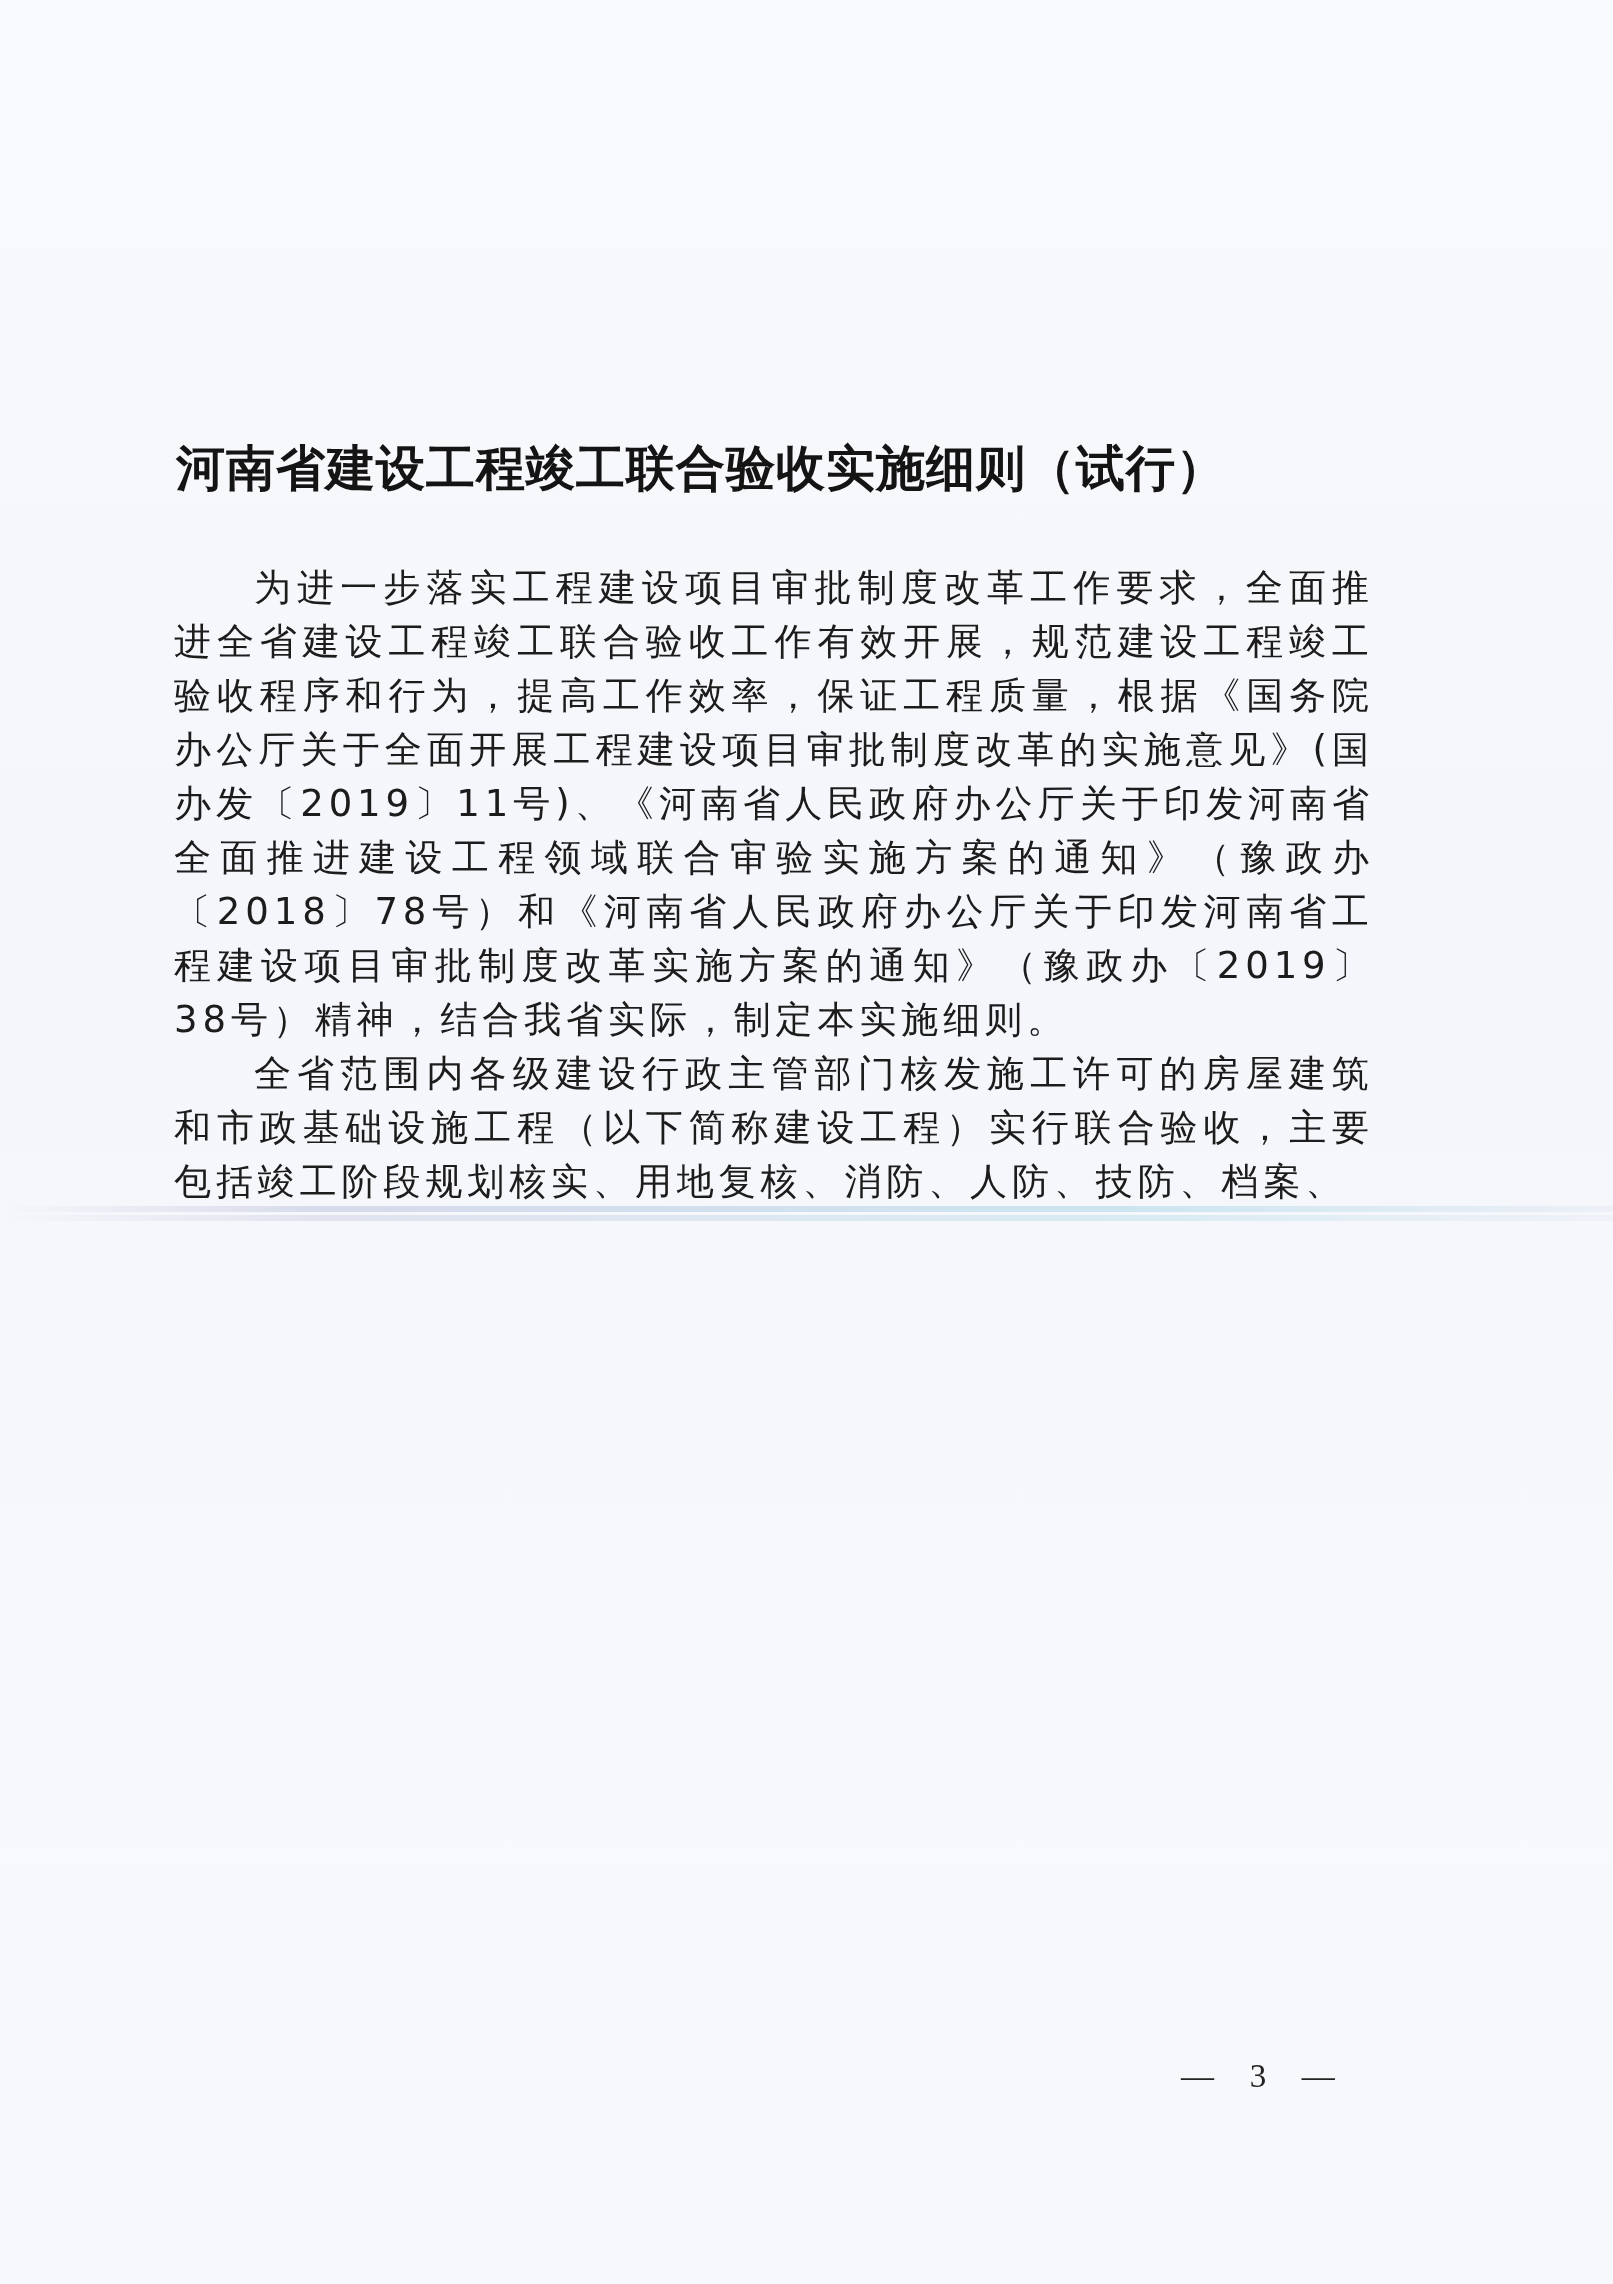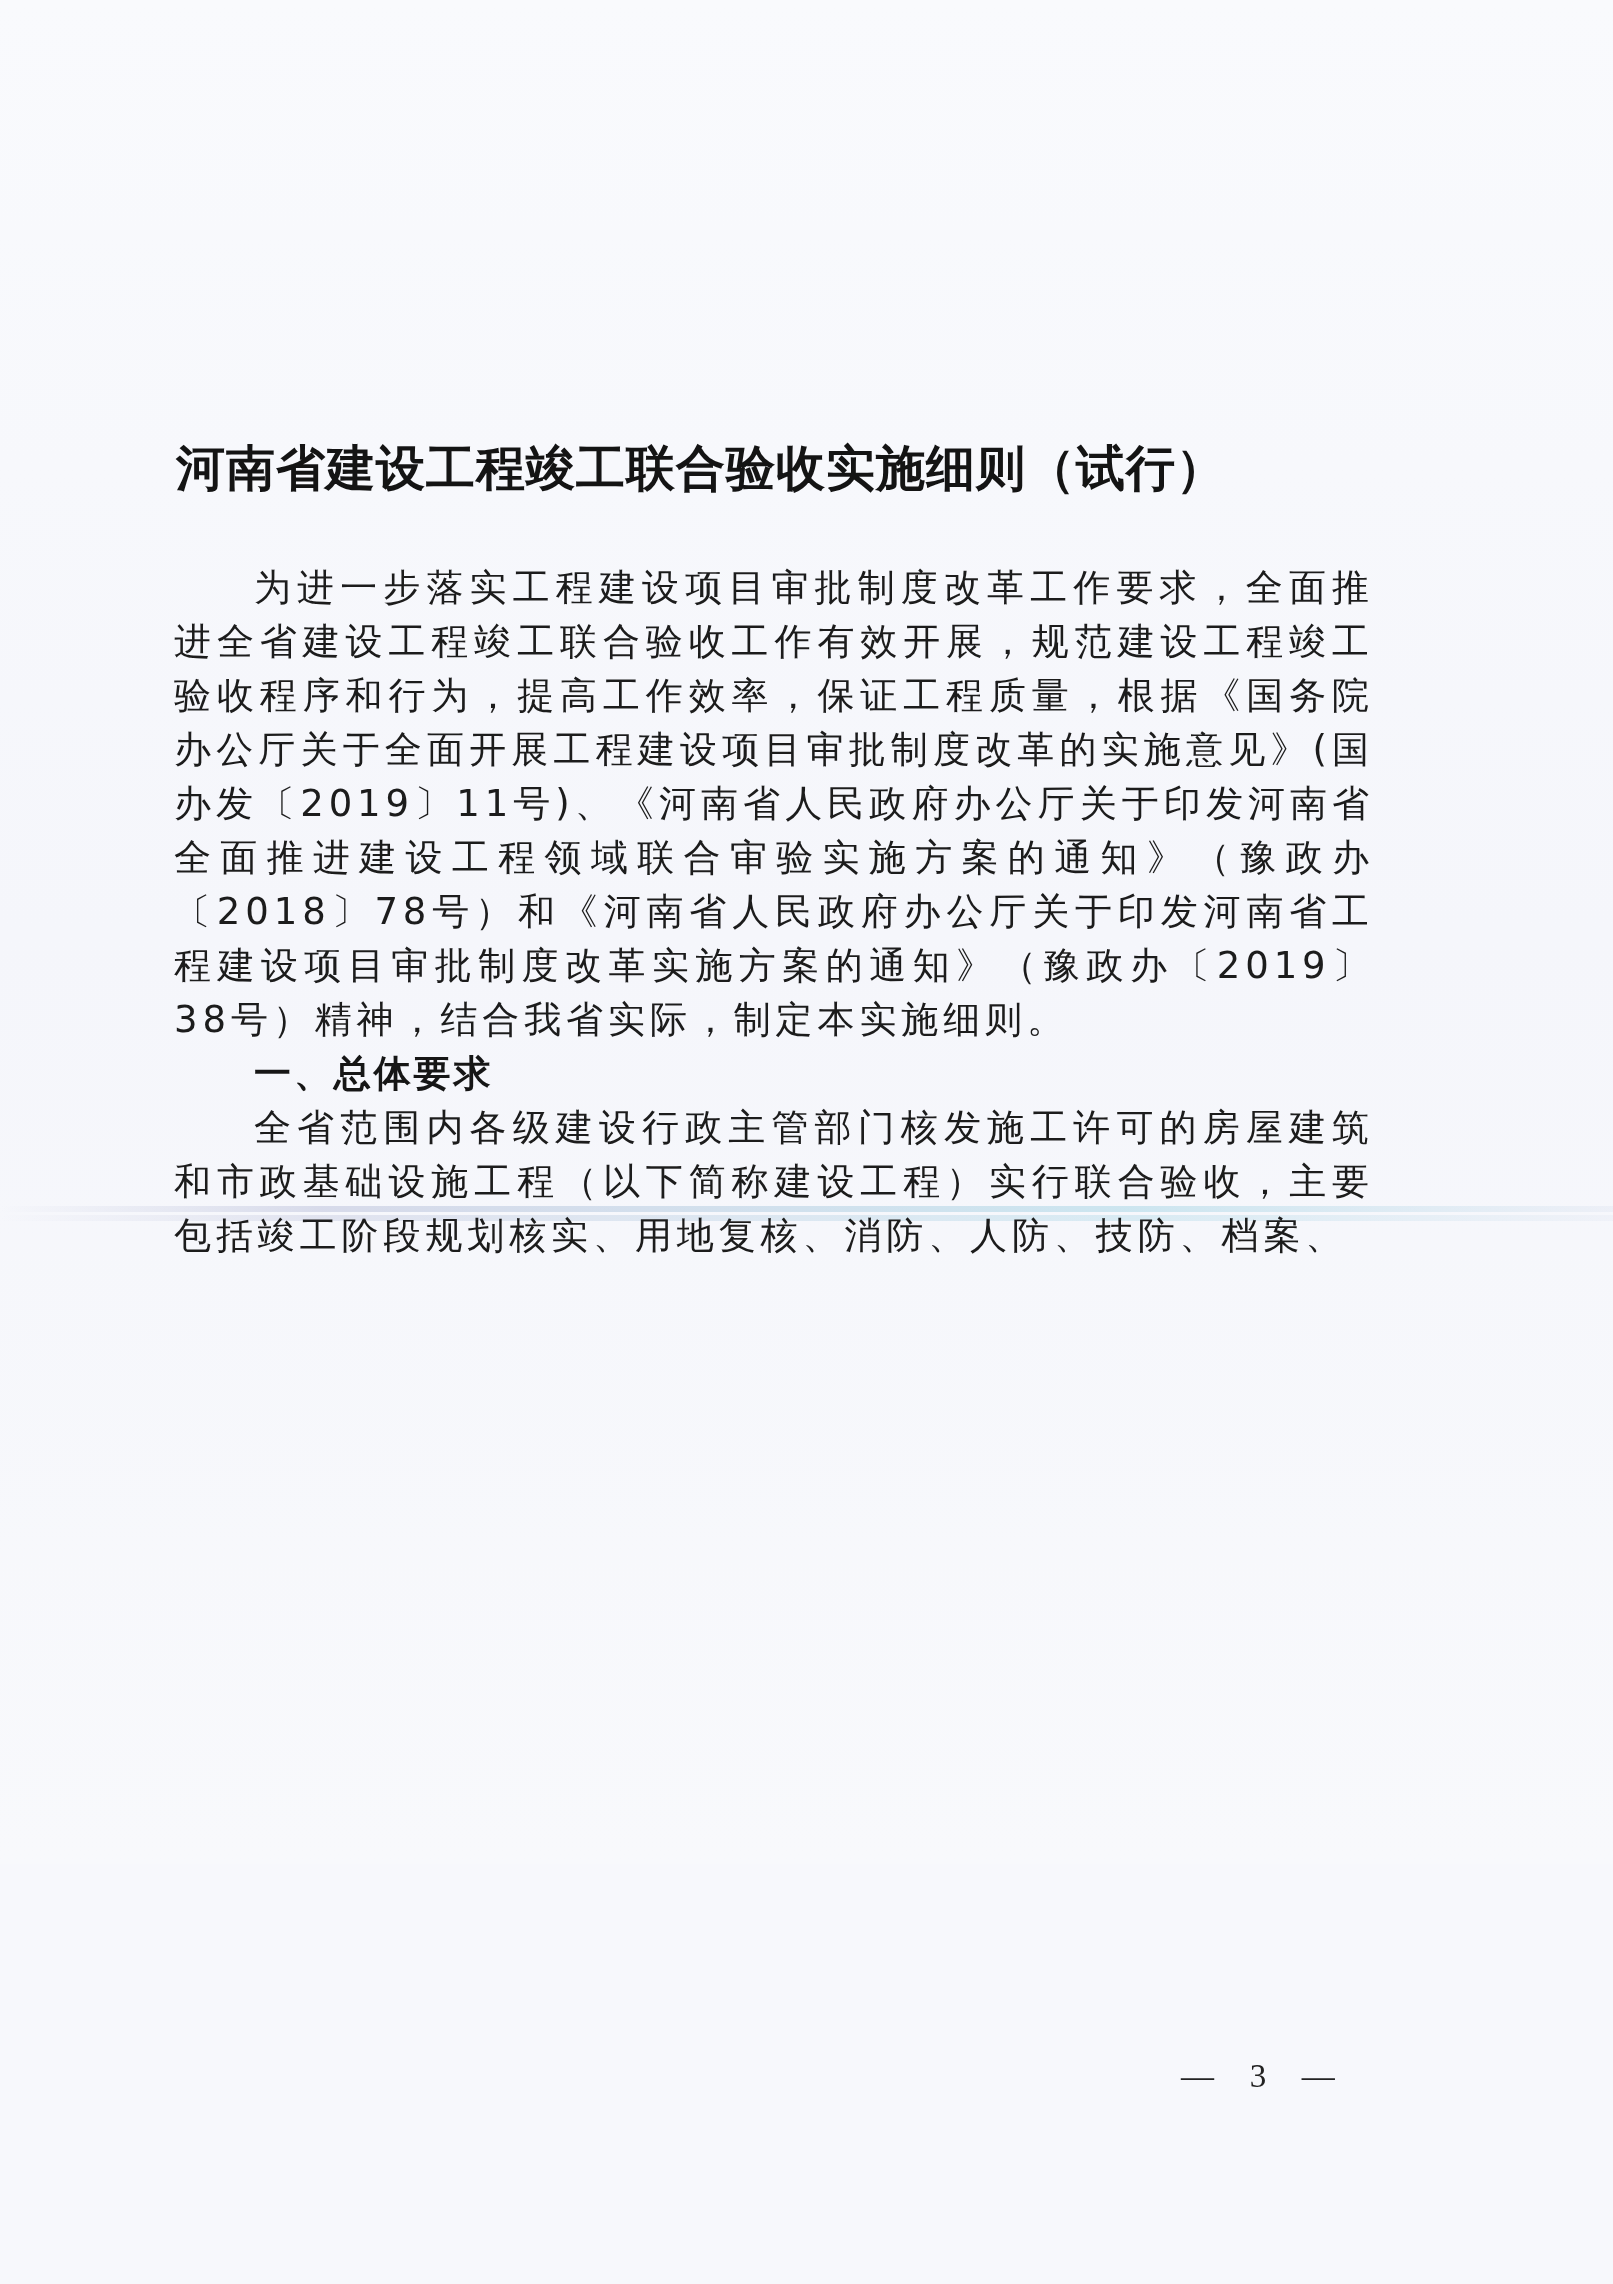--- a/index.html
+++ b/index.html
@@ -83,19 +83,18 @@
 
 <div class="page">
 
   <div class="scan-streak" style="top:1206px;"></div>
   <div class="scan-streak" style="top:1215px; opacity:0.7;"></div>
 
   <div class="title">河南省建设工程竣工联合验收实施细则（试行）</div>
 
   <div class="body-text" style="top:561px;">
     <p class="para">为进一步落实工程建设项目审批制度改革工作要求，全面推进全省建设工程竣工联合验收工作有效开展，规范建设工程竣工验收程序和行为，提高工作效率，保证工程质量，根据《国务院办公厅关于全面开展工程建设项目审批制度改革的实施意见》(国办发〔2019〕11号)、《河南省人民政府办公厅关于印发河南省全面推进建设工程领域联合审验实施方案的通知》（豫政办〔2018〕78号）和《河南省人民政府办公厅关于印发河南省工程建设项目审批制度改革实施方案的通知》（豫政办〔2019〕38号）精神，结合我省实际，制定本实施细则。</p>
-    <p class="heading">一、总体要求</p>
     <p class="para">全省范围内各级建设行政主管部门核发施工许可的房屋建筑和市政基础设施工程（以下简称建设工程）实行联合验收，主要包括竣工阶段规划核实、用地复核、消防、人防、技防、档案、</p>
   </div>
 
   <div class="page-number">— 3 —</div>
 </div>
 
 
 </body></html>

